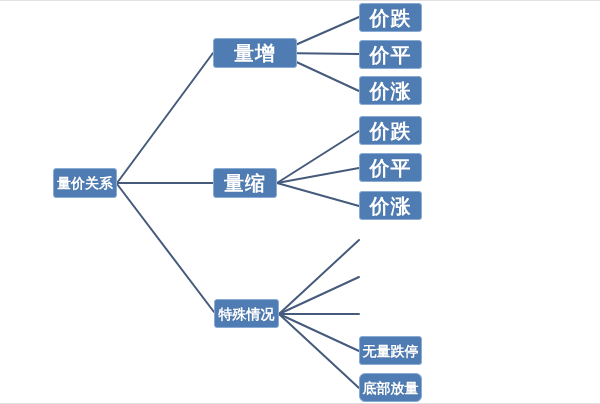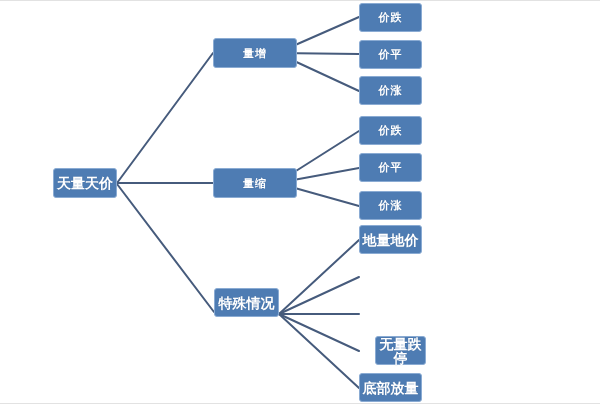--- a/index.html
+++ b/index.html
@@ -18,21 +18,21 @@
   .node{
     position:absolute;
     box-sizing:border-box;
     background:#4e7cb3;
     border:1px solid #8aabd3;
     border-radius:3px;
     color:#ffffff;
     font-weight:bold;
     display:flex;align-items:center;justify-content:center;
     text-align:center;
-    font-size:11px;
+    font-size:20px;
     line-height:1;
     letter-spacing:1px;
     text-shadow:0 0 1px rgba(40,70,110,0.35);
   }
   .node.small{font-size:14px;letter-spacing:0;}
 </style>
 </head>
 <body>
 
 <div class="stage">
@@ -56,33 +56,32 @@
       <line x1="277" y1="183" x2="359" y2="206"></line>
 
       <line x1="279" y1="314" x2="359" y2="240"></line>
       <line x1="279" y1="314" x2="359" y2="277"></line>
       <line x1="279" y1="314" x2="359" y2="314"></line>
       <line x1="279" y1="314" x2="359" y2="351"></line>
       <line x1="279" y1="314" x2="359" y2="388"></line>
     </g>
   </svg>
 
-  <div class="node small" style="left:53px;top:168px;width:64px;height:30px;">天量天价</div>
+  <div class="node small" style="left:53px;top:168px;width:64px;height:30px;">量价关系</div>
 
   <div class="node" style="left:213px;top:38px;width:84px;height:30px;">量增</div>
 
-  <div class="node" style="left:213px;top:168px;width:84px;height:30px;">量缩</div>
+  <div class="node" style="left:213px;top:168px;width:64px;height:30px;">量缩</div>
 
-  <div class="node small" style="left:214px;top:288px;width:65px;height:29px;text-align:right;">特殊情况</div>
+  <div class="node small" style="left:214px;top:299px;width:65px;height:29px;text-align:right;">特殊情况</div>
 
   <div class="node" style="left:359px;top:3px;width:63px;height:29px;">价跌</div>
   <div class="node" style="left:359px;top:40px;width:63px;height:29px;">价平</div>
   <div class="node" style="left:359px;top:76px;width:63px;height:29px;">价涨</div>
 
   <div class="node" style="left:359px;top:116px;width:63px;height:29px;">价跌</div>
   <div class="node" style="left:359px;top:153px;width:63px;height:29px;">价平</div>
   <div class="node" style="left:359px;top:191px;width:63px;height:29px;">价涨</div>
 
-  <div class="node small" style="left:359px;top:225px;width:63px;height:29px;">地量地价</div>
-  <div class="node small" style="left:359px;top:336px;width:51px;height:29px;margin-left:16px;">无量跌停</div>
-  <div class="node small" style="left:359px;top:373px;width:63px;height:29px;">底部放量</div>
+  <div class="node small" style="left:359px;top:336px;width:63px;height:29px;">无量跌停</div>
+  <div class="node small" style="left:359px;top:373px;width:63px;height:29px;border-radius:6px;">底部放量</div>
 
 </div>
 
 </body></html>

